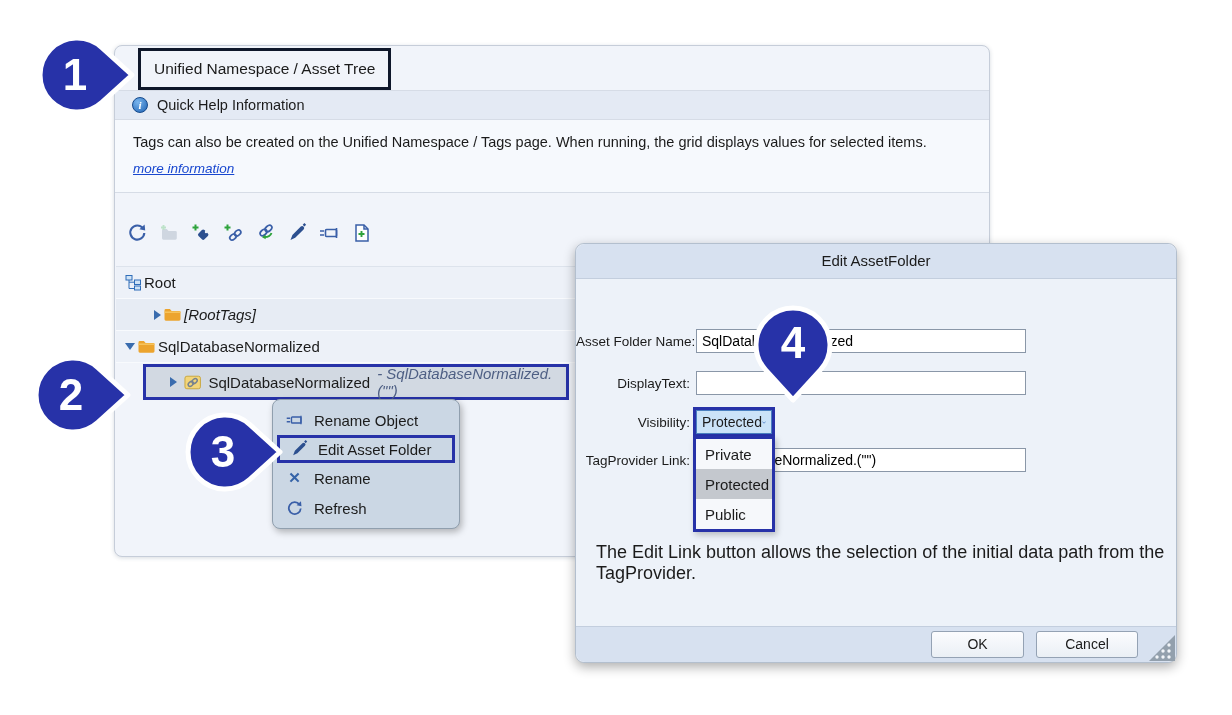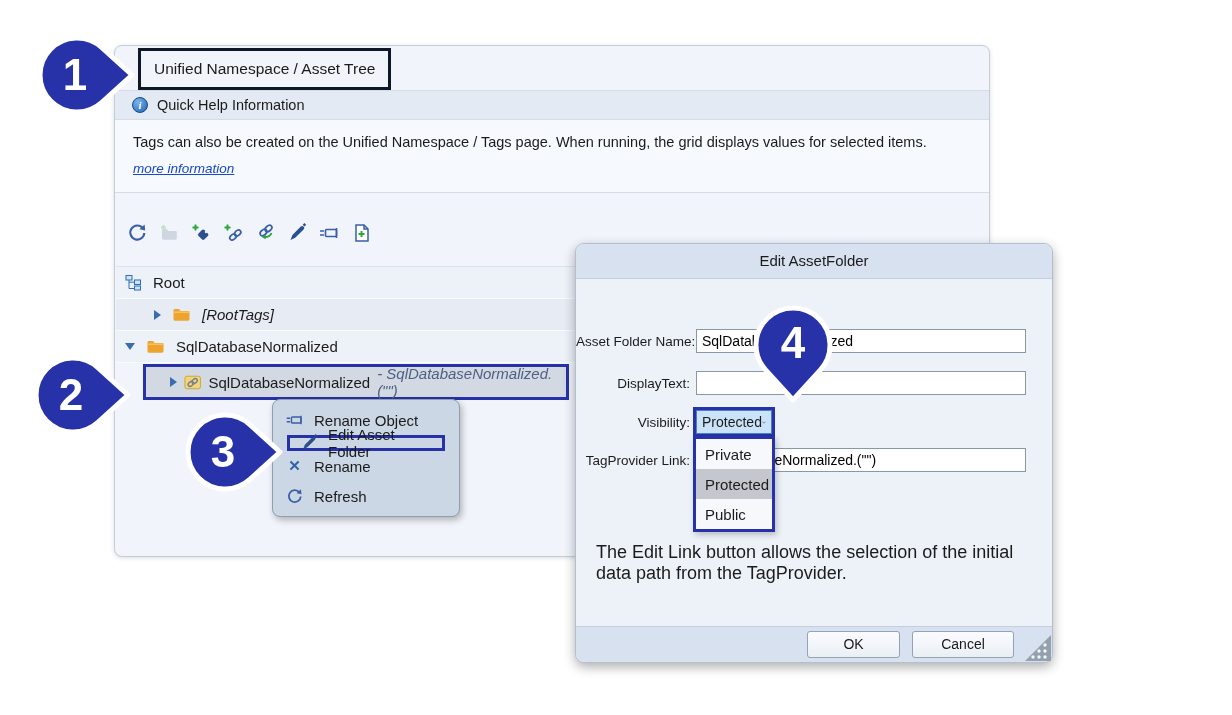--- a/index.html
+++ b/index.html
@@ -25,45 +25,45 @@
     line-height:26px; border-bottom:1px solid #d6dce6; }
   .help-link { color:#1847cf; text-decoration:underline; font-size:13.5px; cursor:pointer;font-style:italic; }
 
   
   .toolbar { position:absolute; left:10px; top:175px; display:flex; gap:8px; align-items:center; }
   .tbtn { width:24px; height:24px; display:flex; align-items:center; justify-content:center; cursor:pointer; }
   .tbtn.disabled { opacity:.5; }
 
   
   .tree { position:absolute; left:1px; right:1px; top:220px; border-top:1px solid #dde3ec; }
-  .trow { height:32px; display:flex; align-items:center; gap:11px; font-size:15px;
+  .trow { height:32px; display:flex; align-items:center; gap:2px; font-size:15px;
     border-bottom:1px solid #f8fafd; cursor:pointer; }
   .bg-a { background:#edf1f8; } .bg-b { background:#e7ecf4; }
   .arrow-r { width:0; height:0; border-top:5px solid transparent; border-bottom:5px solid transparent;
     border-left:7px solid #3a6cae; flex:0 0 auto; }
   .arrow-d { width:0; height:0; border-left:5px solid transparent; border-right:5px solid transparent;
     border-top:7px solid #3a6cae; flex:0 0 auto; }
   .italic { font-style:italic; }
   .sel-row-wrap { position:absolute; left:28px; top:318px; width:426px; height:36px;
     border:3px solid #2732a8; background:#d2d9e2; display:flex; align-items:center; gap:7px;
     padding-left:24px; font-size:15px; cursor:pointer; z-index:2; }
   .sel-suffix { font-style:italic; color:#4e5f84; }
 
   
   .context-menu { position:absolute; left:272px; top:399px; width:188px; z-index:10;
     background:#cbd7e4; border:1px solid #909fae; border-radius:8px; padding:5px 0;
     box-shadow:2px 3px 7px rgba(0,0,0,.28); }
   .cm-item { height:30px; display:flex; align-items:center; gap:10px; padding:0 12px;
     font-size:15px; cursor:pointer; }
   .cm-item .ic { width:19px; display:flex; justify-content:center; flex:0 0 19px; }
-  .cm-highlight { border:3px solid #2732a8; margin:0 14px; padding:0 9px; height:16px; }
+  .cm-highlight { border:3px solid #2732a8; margin:0 4px; padding:0 9px; height:28px; }
   .x-glyph { color:#3563a8; font-weight:bold; font-size:15px; }
 
   
-  .dialog { position:absolute; left:575px; top:243px; width:478px; height:420px; z-index:20;
+  .dialog { position:absolute; left:575px; top:243px; width:602px; height:420px; z-index:20;
     background:#edf2f9; border:1px solid #b3bfce; border-radius:9px;
     box-shadow:0 4px 12px rgba(0,0,0,.32); }
   .dlg-title { height:35px; line-height:34px; text-align:center; font-size:15px;
     background:#d7e1f0; border-bottom:1px solid #c3cede; border-radius:9px 9px 0 0; }
   .dlg-label { position:absolute; left:0; width:114px; text-align:right; font-size:13.5px; white-space:nowrap; }
   .dlg-input { position:absolute; left:120px; width:330px; height:24px; font-size:14px;
     font-family:"Liberation Sans", sans-serif; border:1px solid #8a97a8; background:#fff; padding:0 5px; }
   .vis-highlight { position:absolute; left:117px; top:163px; border:3px solid #2732a8; z-index:2; }
   .vis-box { width:76px; height:24px; background:#cbe3f8; border:1px solid #4a80c0;
     display:flex; align-items:center; justify-content:space-between; padding:0 5px;

